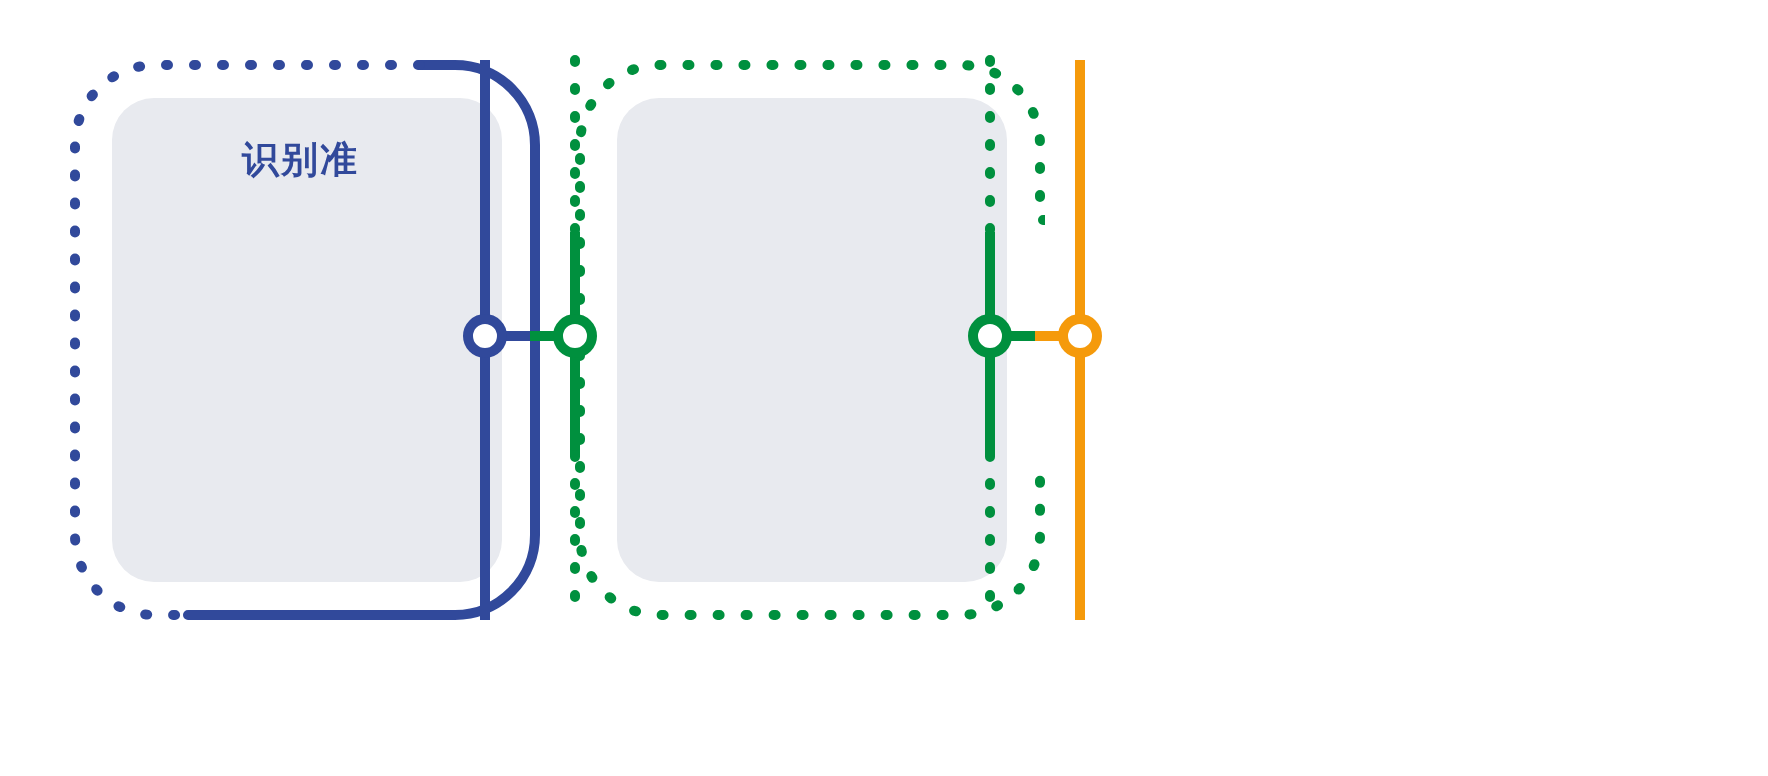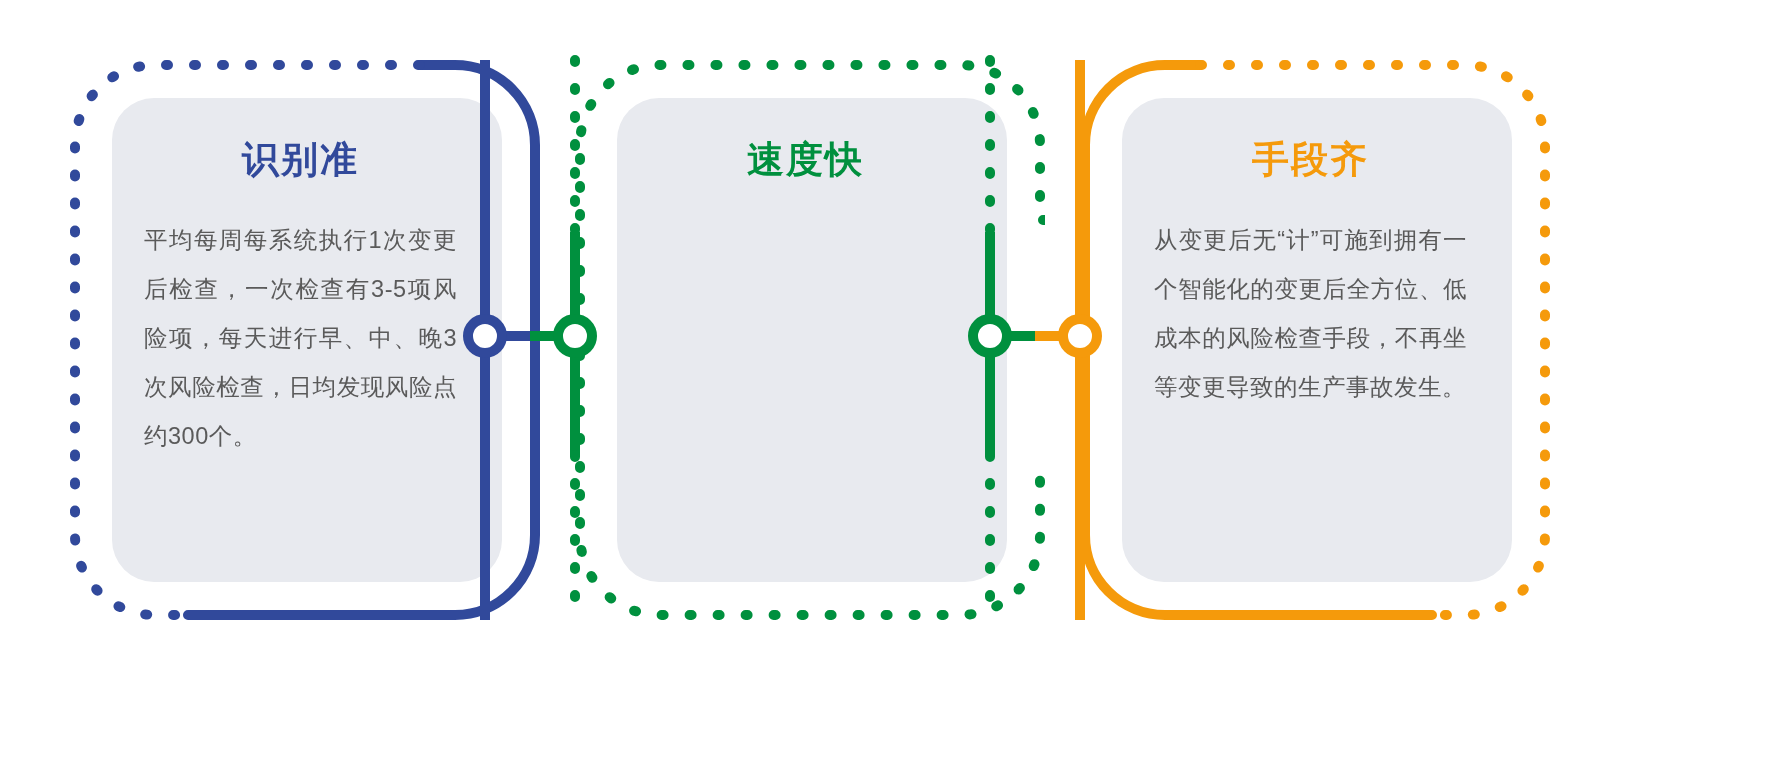--- a/index.html
+++ b/index.html
@@ -97,45 +97,31 @@
 
   <div class="group" id="group-0">
     <svg class="frame" viewBox="0 0 470 560">
 
       <path d="M 350 5 L 385 5 A 80 80 0 0 1 465 85 L 465 475 A 80 80 0 0 1 385 555 L 118 555" fill="none" stroke="#31499b" stroke-width="10" stroke-linecap="round"></path>
 
       <path d="M 350 5 L 85 5 A 80 80 0 0 0 5 85 L 5 475 A 80 80 0 0 0 85 555 L 118 555" fill="none" stroke="#31499b" stroke-width="10" stroke-linecap="round" stroke-dasharray="2 26"></path>
     </svg>
     <div class="card">
       <div class="card-title t-blue">识别准</div>
-      <div class="card-body">平均每周每系统执行1次变更后检查，一次检查有3‑5项风险项，每天进行早、中、晚3次风险检查，日均发现风险点约300个。</div>
     </div>
   </div>
 
   <div class="group" id="group-1">
     <svg class="frame" viewBox="0 0 470 560">
       <path d="M 470 160 L 465 160 L 465 85 A 80 80 0 0 0 385 5 L 85 5 A 80 80 0 0 0 5 85 L 5 475 A 80 80 0 0 0 85 555 L 385 555 A 80 80 0 0 0 465 475 L 465 400 L 470 400" fill="none" stroke="#00903e" stroke-width="10" stroke-linecap="round" stroke-dasharray="2 26"></path>
     </svg>
     <div class="card">
-      <div class="card-title t-green">速度快</div>
     </div>
   </div>
 
-  <div class="group" id="group-2">
-    <svg class="frame" viewBox="0 0 470 560">
-
-      <path d="M 120 5 L 85 5 A 80 80 0 0 0 5 85 L 5 475 A 80 80 0 0 0 85 555 L 352 555" fill="none" stroke="#f59a0b" stroke-width="10" stroke-linecap="round"></path>
-
-      <path d="M 120 5 L 385 5 A 80 80 0 0 1 465 85 L 465 475 A 80 80 0 0 1 385 555 L 352 555" fill="none" stroke="#f59a0b" stroke-width="10" stroke-linecap="round" stroke-dasharray="2 26"></path>
-    </svg>
-    <div class="card">
-      <div class="card-title t-orange">手段齐</div>
-      <div class="card-body">从变更后无“计”可施到拥有一个智能化的变更后全方位、低成本的风险检查手段，不再坐等变更导致的生产事故发生。</div>
-    </div>
-  </div>
 
   <svg class="connector" id="connector-0" viewBox="0 0 200 776">
 
     <line x1="55" y1="60" x2="55" y2="620" stroke="#31499b" stroke-width="10" stroke-linecap="butt"></line>
 
     <line x1="145" y1="232" x2="145" y2="455" stroke="#00903e" stroke-width="10"></line>
     <line x1="145" y1="60" x2="145" y2="232" stroke="#00903e" stroke-width="10" stroke-linecap="round" stroke-dasharray="2 26"></line>
     <line x1="145" y1="455" x2="145" y2="620" stroke="#00903e" stroke-width="10" stroke-linecap="round" stroke-dasharray="2 26"></line>
 
     <line x1="55" y1="336" x2="110" y2="336" stroke="#31499b" stroke-width="10"></line>

